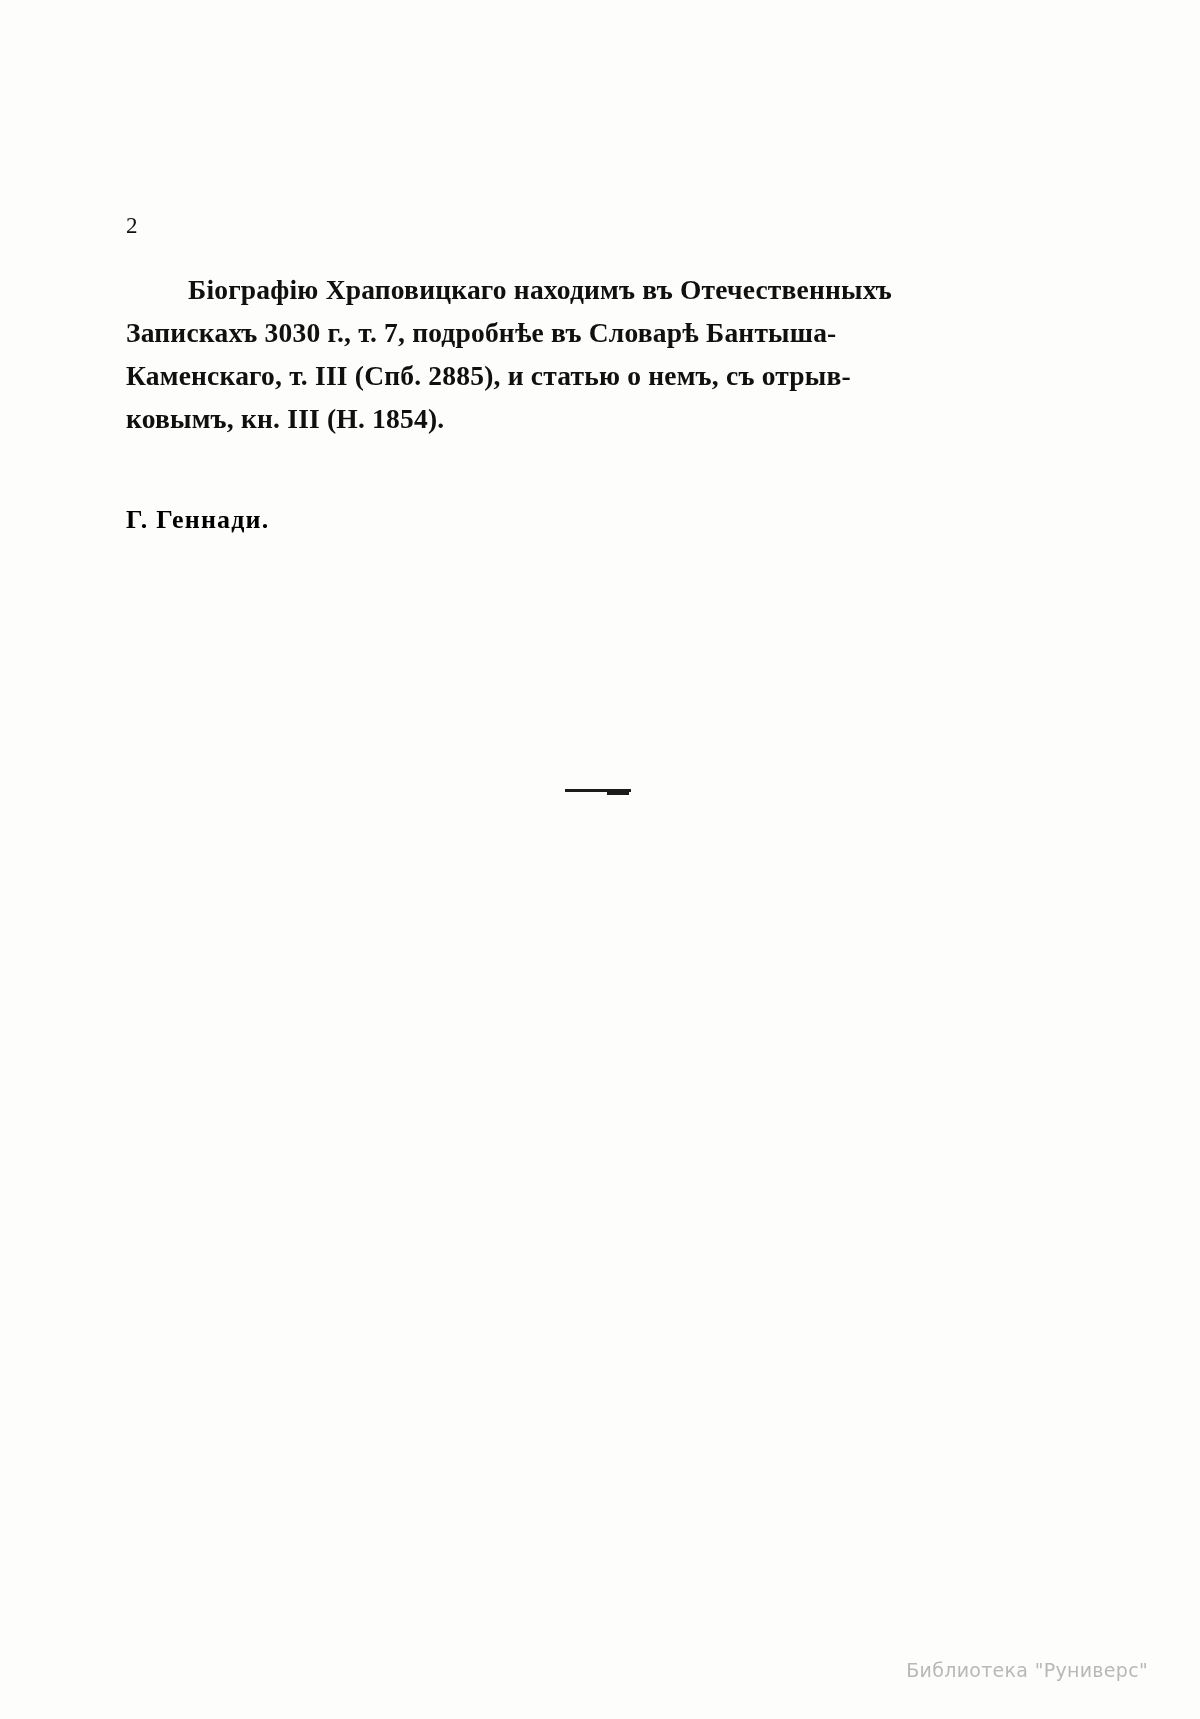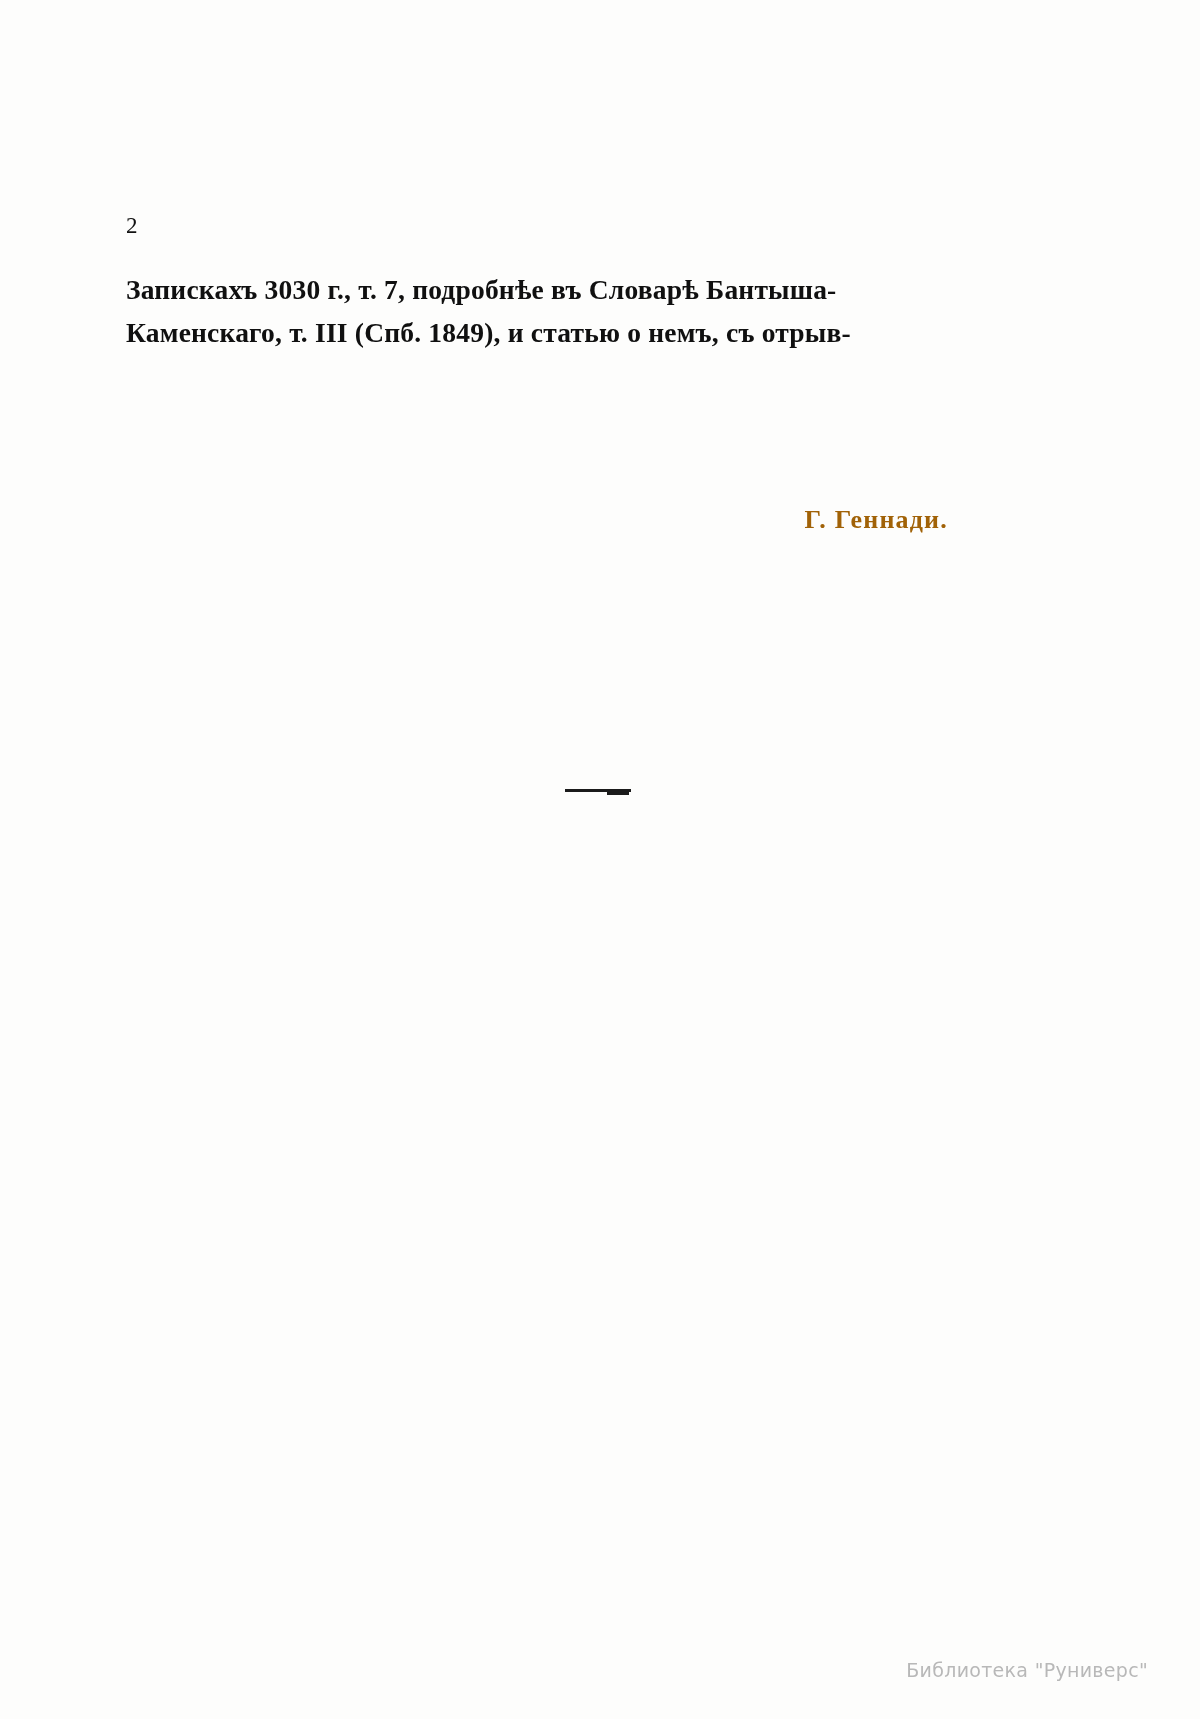--- a/index.html
+++ b/index.html
@@ -49,28 +49,28 @@
     white-space: nowrap;
   }
   .para .line.indent {
     text-indent: 62px;
   }
   .signature {
     position: absolute;
     left: 126px;
     top: 505px;
     width: 940px;
-    text-align: right;
+    text-align: left;
     padding-right: 118px;
     box-sizing: border-box;
     font-family: "Liberation Serif", serif;
     font-size: 26px;
     font-weight: 600;
     letter-spacing: 1.2px;
-    color: #a16207;
+    color: #000000;
   }
   .rule {
     position: absolute;
     left: 565px;
     top: 789px;
     width: 66px;
     height: 0;
     border-top: 3px solid #1b1b1b;
   }
   .rule::after {
@@ -94,22 +94,24 @@
 </style>
 </head>
 <body>
 
 <div class="page">
 
   <div class="page-number">2</div>
 
   <div class="body-block">
     <div class="para">
+      <span class="line indent">Біографію Храповицкаго находимъ въ Отечественныхъ</span>
       <span class="line">Запискахъ 3030 г., т. 7, подробнѣе въ Словарѣ Бантыша-</span>
-      <span class="line">Каменскаго, т. III (Спб. 1849), и статью о немъ, съ отрыв-</span>
+      <span class="line">Каменскаго, т. III (Спб. 2885), и статью о немъ, съ отрыв-</span>
+      <span class="line">ковымъ, кн. III (Н. 1854).</span>
     </div>
   </div>
 
   <div class="signature">Г. Геннади.</div>
 
   <div class="rule"></div>
 
   <div class="watermark">Библиотека "Руниверс"</div>
 
 </div>

